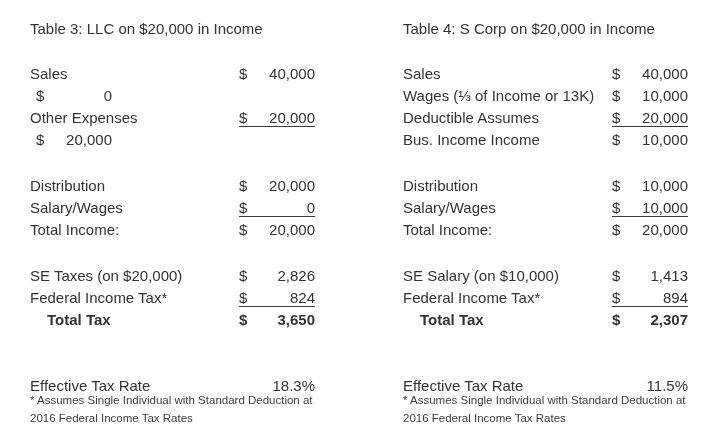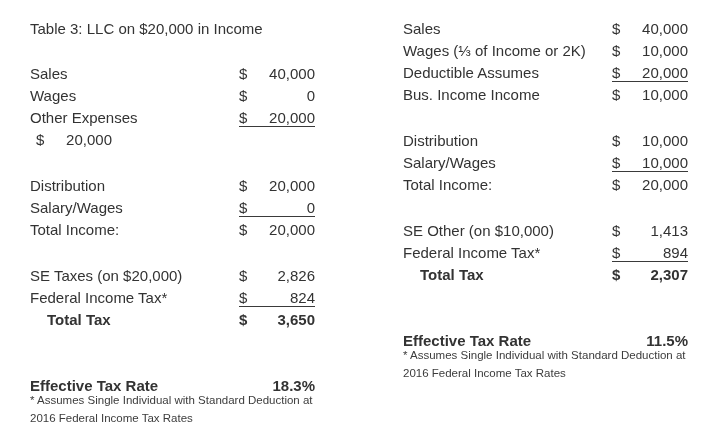--- a/index.html
+++ b/index.html
@@ -41,21 +41,21 @@
     margin-left: 6px;
   }
   .value.u { border-bottom: 1.5px solid #3a3a3a; }
   .row.b { font-weight: bold; margin-left: 17px; }
   .summary-row {
     display: flex;
     justify-content: space-between;
     align-items: baseline;
     height: 22px;
     font-size: 15px;
-    font-weight: bold;
+    font-weight: normal;
     white-space: nowrap;
   }
   .summary-value { width: 76px; flex-shrink: 0; text-align: right; margin-top: 20px; }
   .footnote {
     margin-top: 12px;
     font-size: 11.5px;
     line-height: 18px;
     color: #3c3c3c;
     white-space: nowrap;
   }
@@ -70,21 +70,20 @@
 
     <div class="group">
       <div class="row">
         <span class="label">Sales</span>
         <span class="value">
           <span>$</span>
           <span>40,000</span>
         </span>
       </div>
       <div class="row">
-        <span class="label">Wages</span>
         <span class="value">
           <span>$</span>
           <span>0</span>
         </span>
       </div>
       <div class="row">
         <span class="label">Other Expenses</span>
         <span class="value u">
           <span>$</span>
           <span>20,000</span>
@@ -151,31 +150,32 @@
       <span class="summary-value">18.3%</span>
     </div>
 
     <div class="footnote">
       <div>* Assumes Single Individual with Standard Deduction at</div>
       <div>2016 Federal Income Tax Rates</div>
     </div>
   </div>
 
   <div class="table-block">
+    <div class="tbl-title">Table 4: S Corp on $20,000 in Income</div>
 
     <div class="group">
       <div class="row">
         <span class="label">Sales</span>
         <span class="value">
           <span>$</span>
           <span>40,000</span>
         </span>
       </div>
       <div class="row">
-        <span class="label">Wages (⅓ of Income or 2K)</span>
+        <span class="label">Wages (⅓ of Income or 13K)</span>
         <span class="value">
           <span>$</span>
           <span>10,000</span>
         </span>
       </div>
       <div class="row">
         <span class="label">Deductible Assumes</span>
         <span class="value u">
           <span>$</span>
           <span>20,000</span>
@@ -209,21 +209,21 @@
         <span class="label">Total Income:</span>
         <span class="value">
           <span>$</span>
           <span>20,000</span>
         </span>
       </div>
     </div>
 
     <div class="group">
       <div class="row">
-        <span class="label">SE Other (on $10,000)</span>
+        <span class="label">SE Salary (on $10,000)</span>
         <span class="value">
           <span>$</span>
           <span>1,413</span>
         </span>
       </div>
       <div class="row">
         <span class="label">Federal Income Tax*</span>
         <span class="value u">
           <span>$</span>
           <span>894</span>

